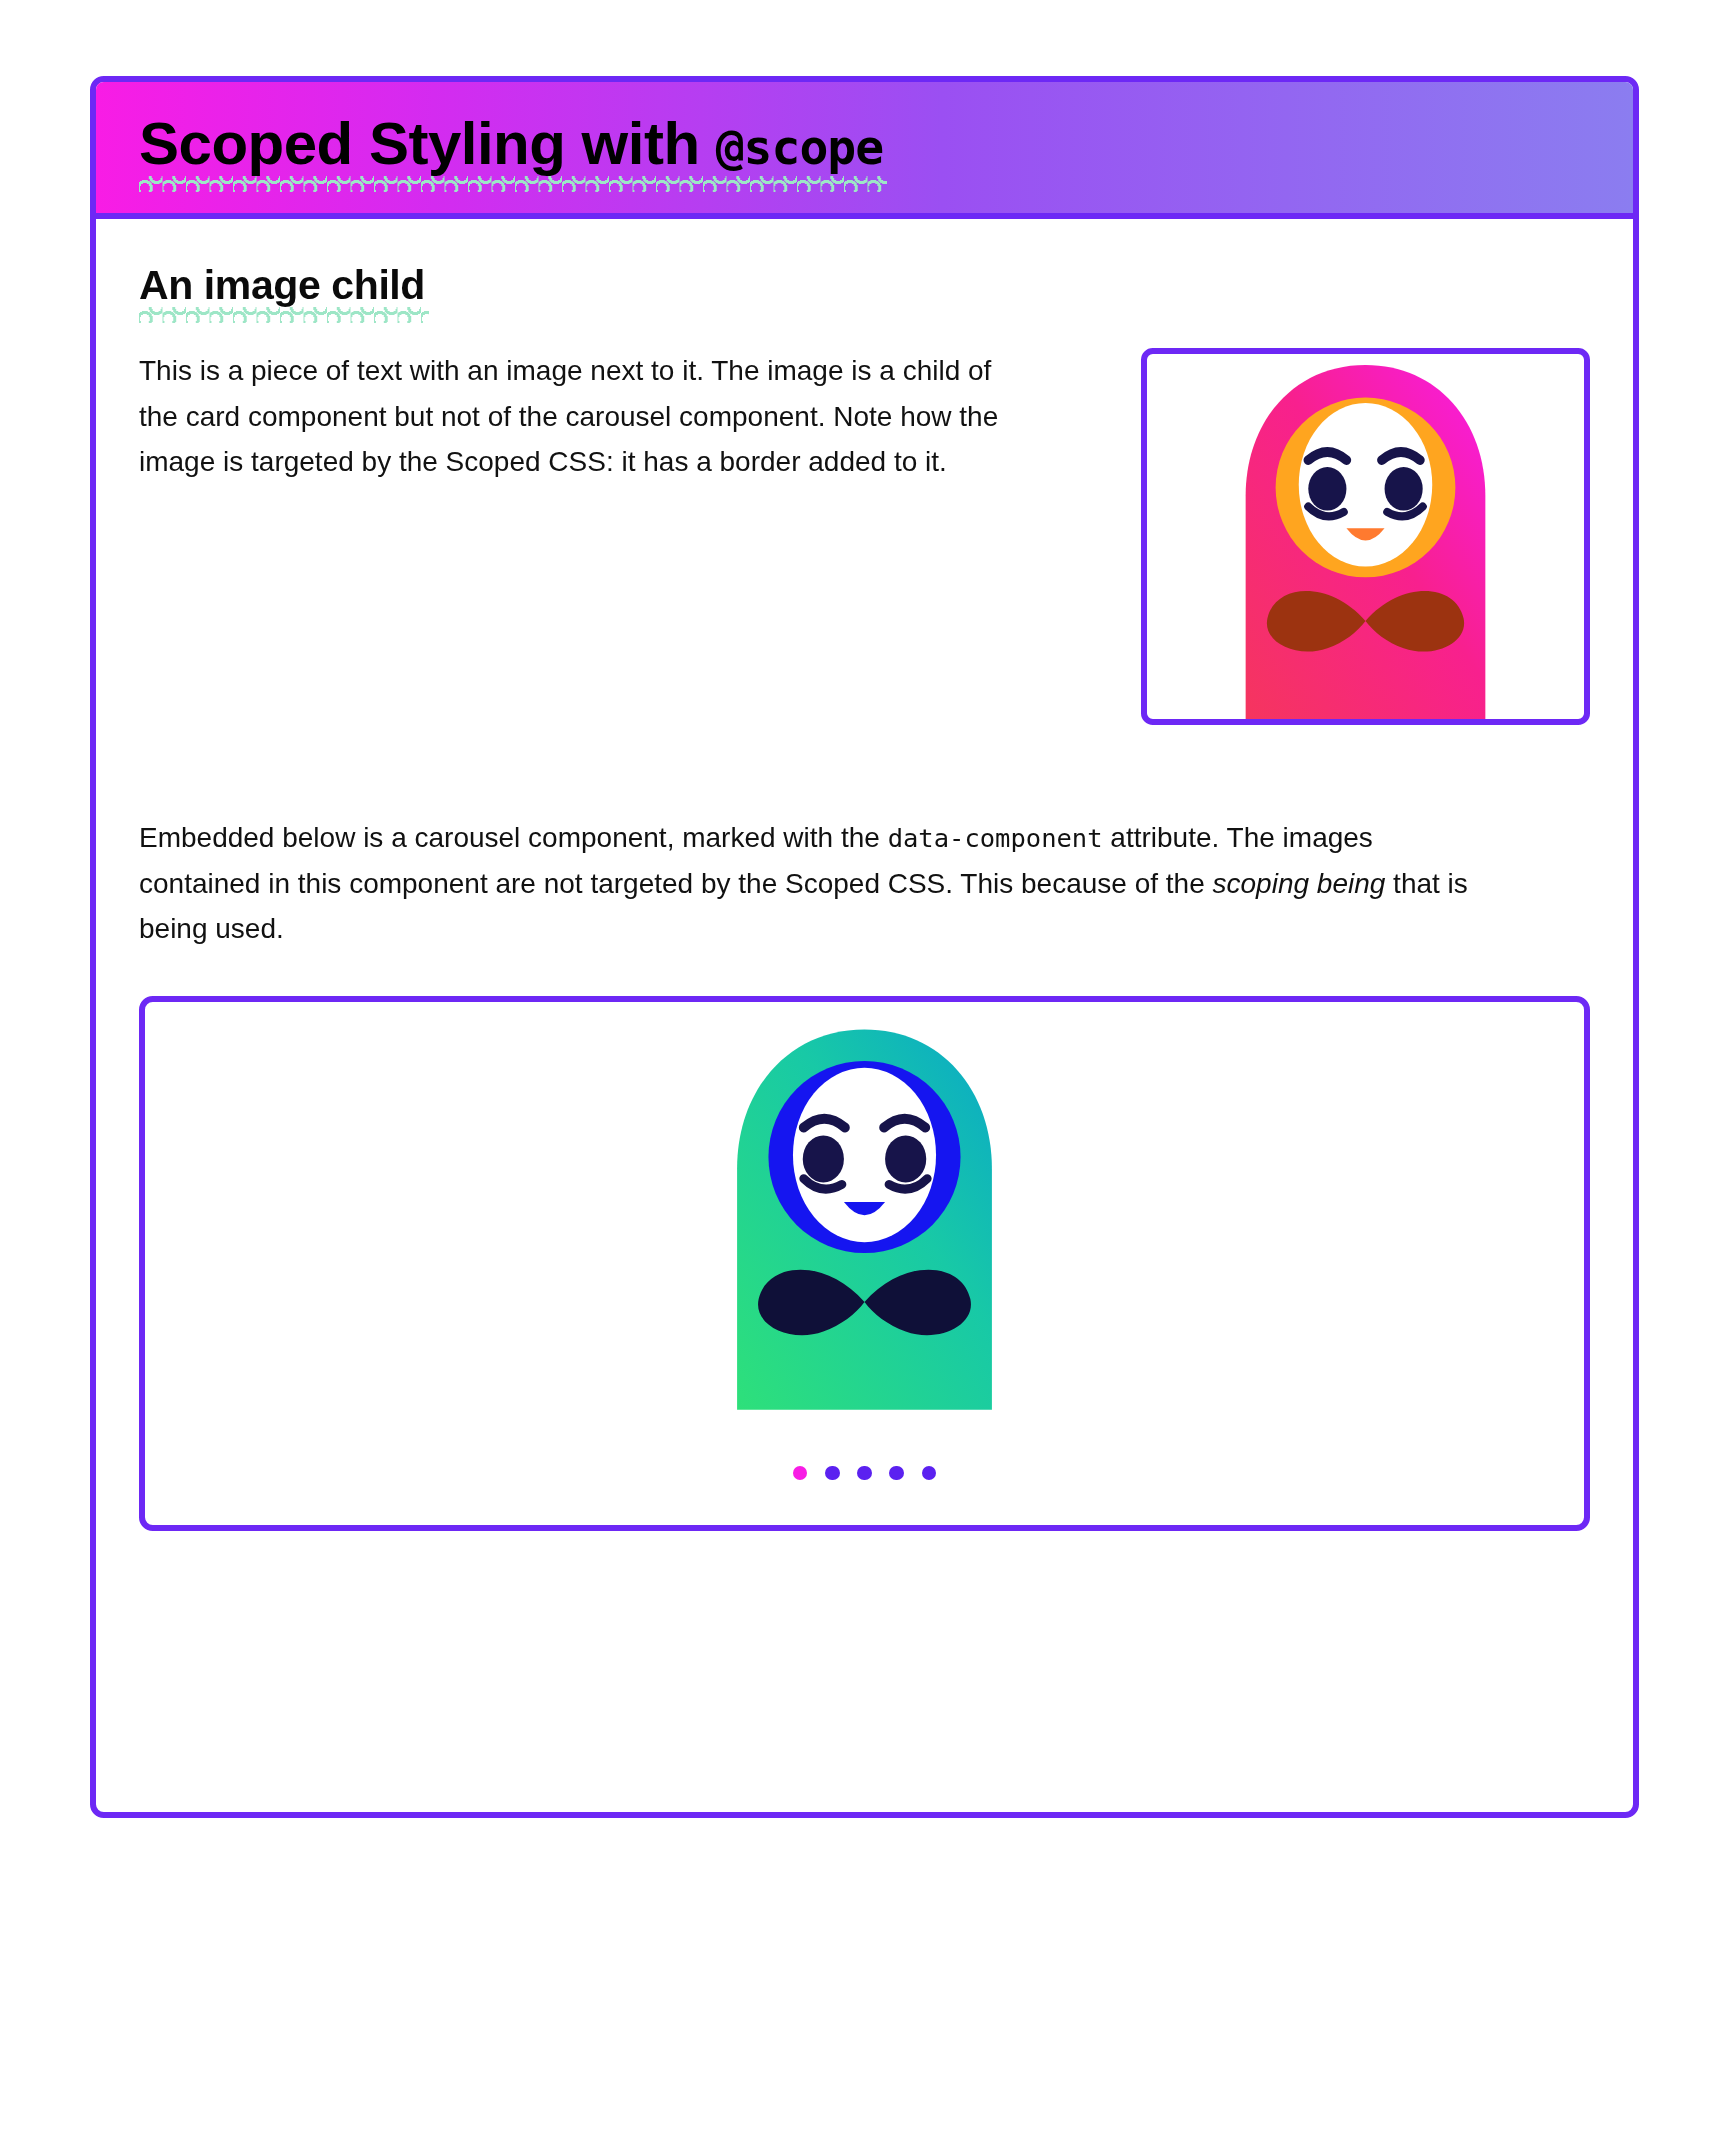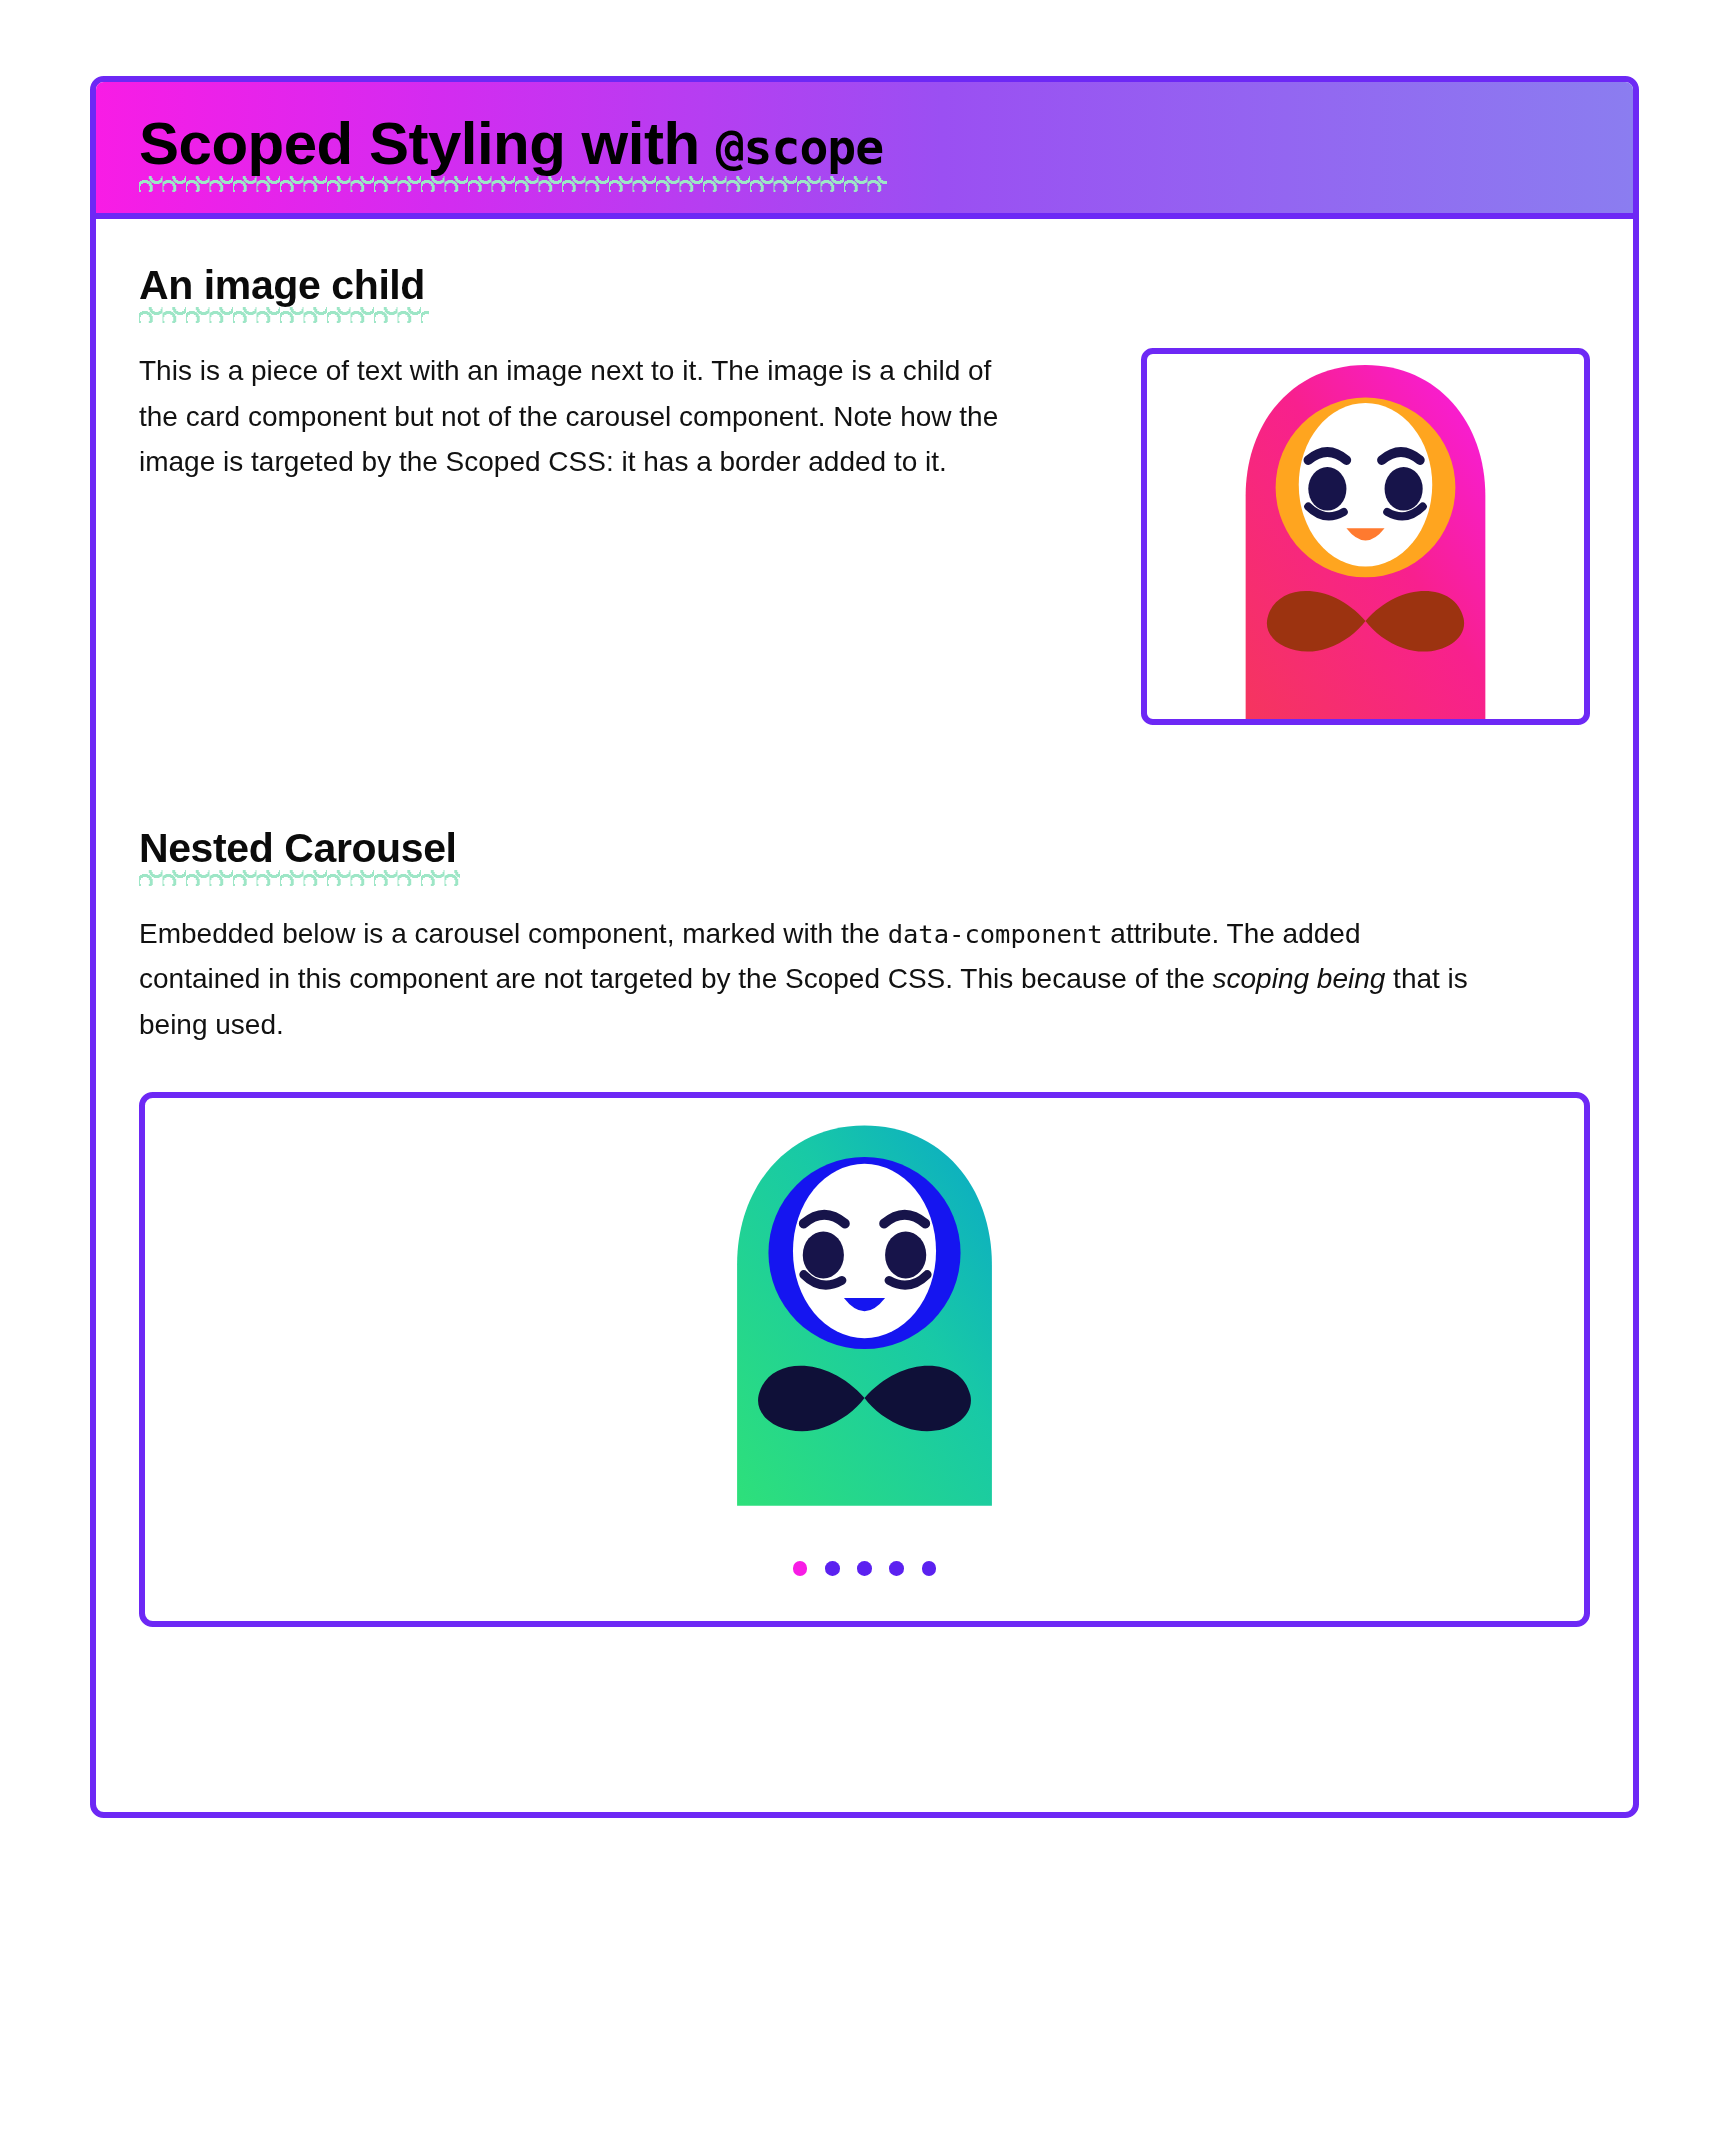--- a/index.html
+++ b/index.html
@@ -223,23 +223,22 @@
               <path d="M176 116 q14 8 26 -4" stroke="#17144a" stroke-width="6" fill="none" stroke-linecap="round"></path>
               <path d="M146 128 q14 18 28 0 z" fill="#ff7a2f"></path>
               <path d="M160 196 c-26 -30 -66 -28 -72 -2 c-4 18 22 30 44 22 c12 -4 22 -12 28 -20 c6 8 16 16 28 20 c22 8 48 -4 44 -22 c-6 -26 -46 -28 -72 2 z" fill="#9c3310"></path>
             </g>
           </svg>
         </div>
       </div>
 
       <div class="section-gap"></div>
 
-      <h2 class="section-title squiggle">Nested Carousel</h2>
-
-      <p class="para para-wide"><span>Embedded below is a carousel component, marked with the </span><span class="mono">data-component</span><span> attribute. The added contained in this component are not targeted by the Scoped CSS. This because of the </span><em>scoping being</em><span> that is being used.</span></p>
+
+      <p class="para para-wide"><span>Embedded below is a carousel component, marked with the </span><span class="mono">data-component</span><span> attribute. The images contained in this component are not targeted by the Scoped CSS. This because of the </span><em>scoping being</em><span> that is being used.</span></p>
 
       <div class="carousel">
         <div class="carousel-slide">
           <svg viewBox="0 0 452 452" xmlns="http://www.w3.org/2000/svg">
             <defs>
               <linearGradient id="greenScarf" x1="0" y1="1" x2="1" y2="0">
                 <stop offset="0%" stop-color="#2ee07a"></stop>
                 <stop offset="60%" stop-color="#18c9a6"></stop>
                 <stop offset="100%" stop-color="#0aa8c8"></stop>
               </linearGradient>

